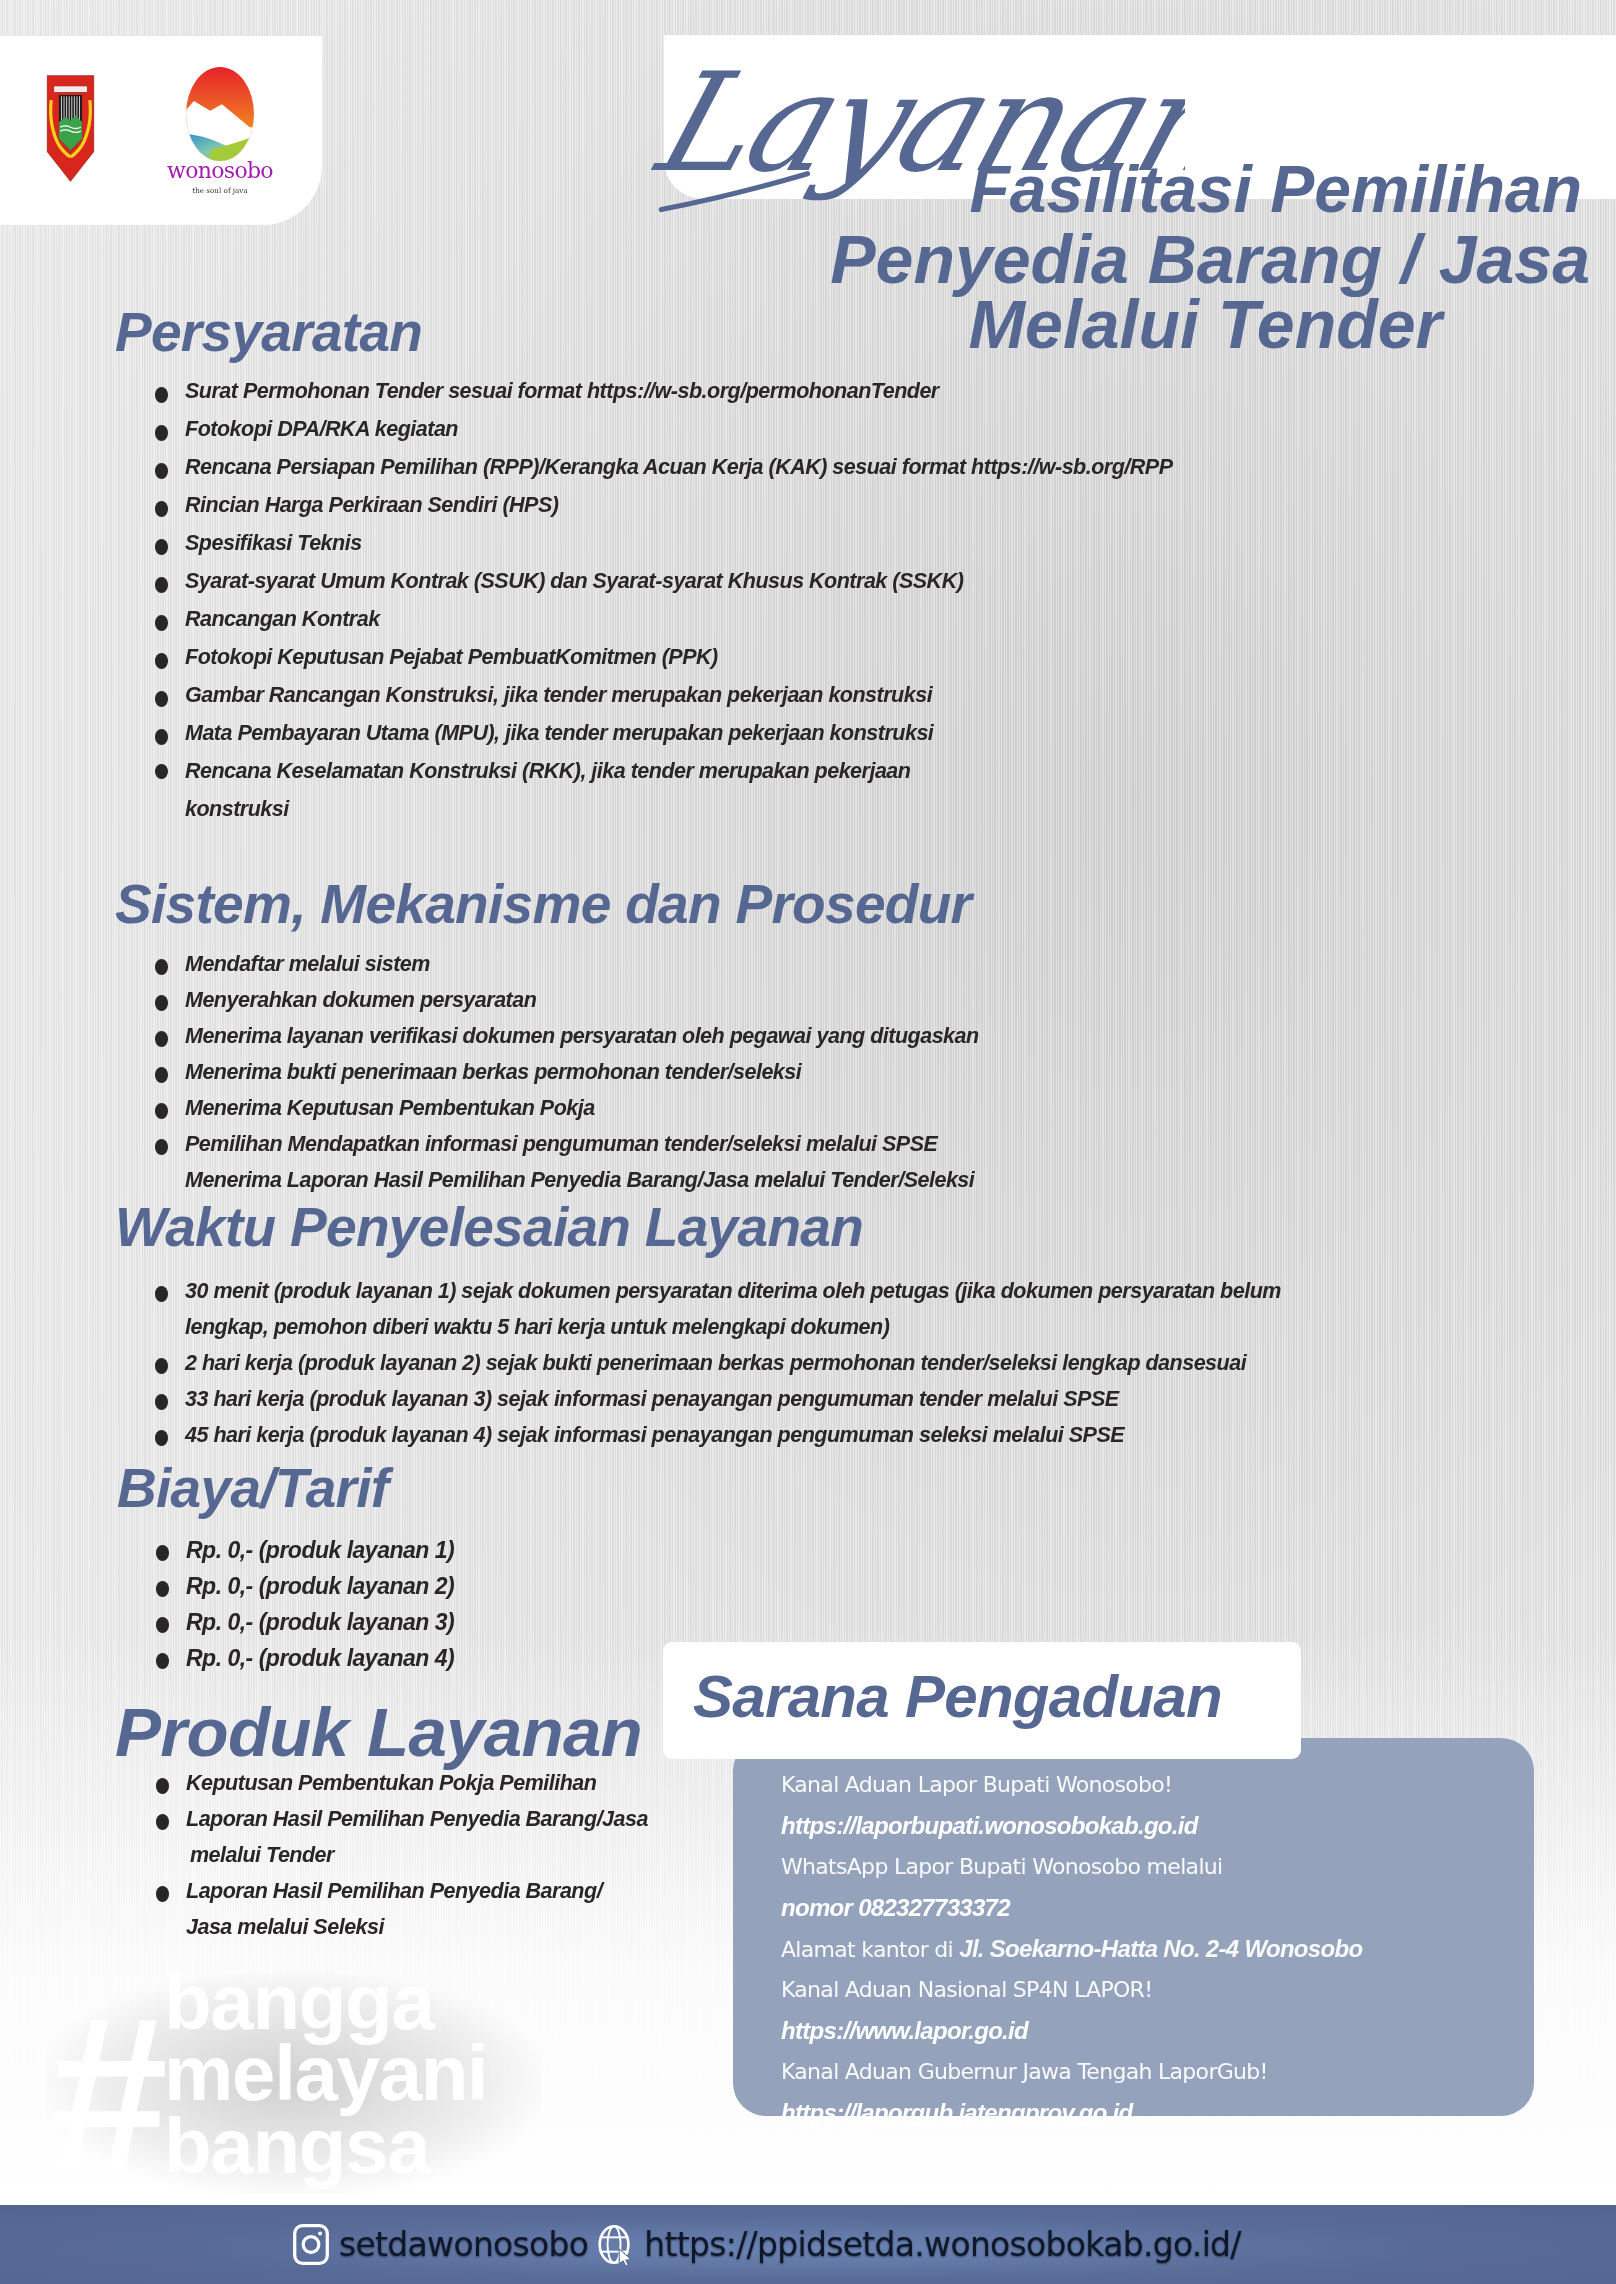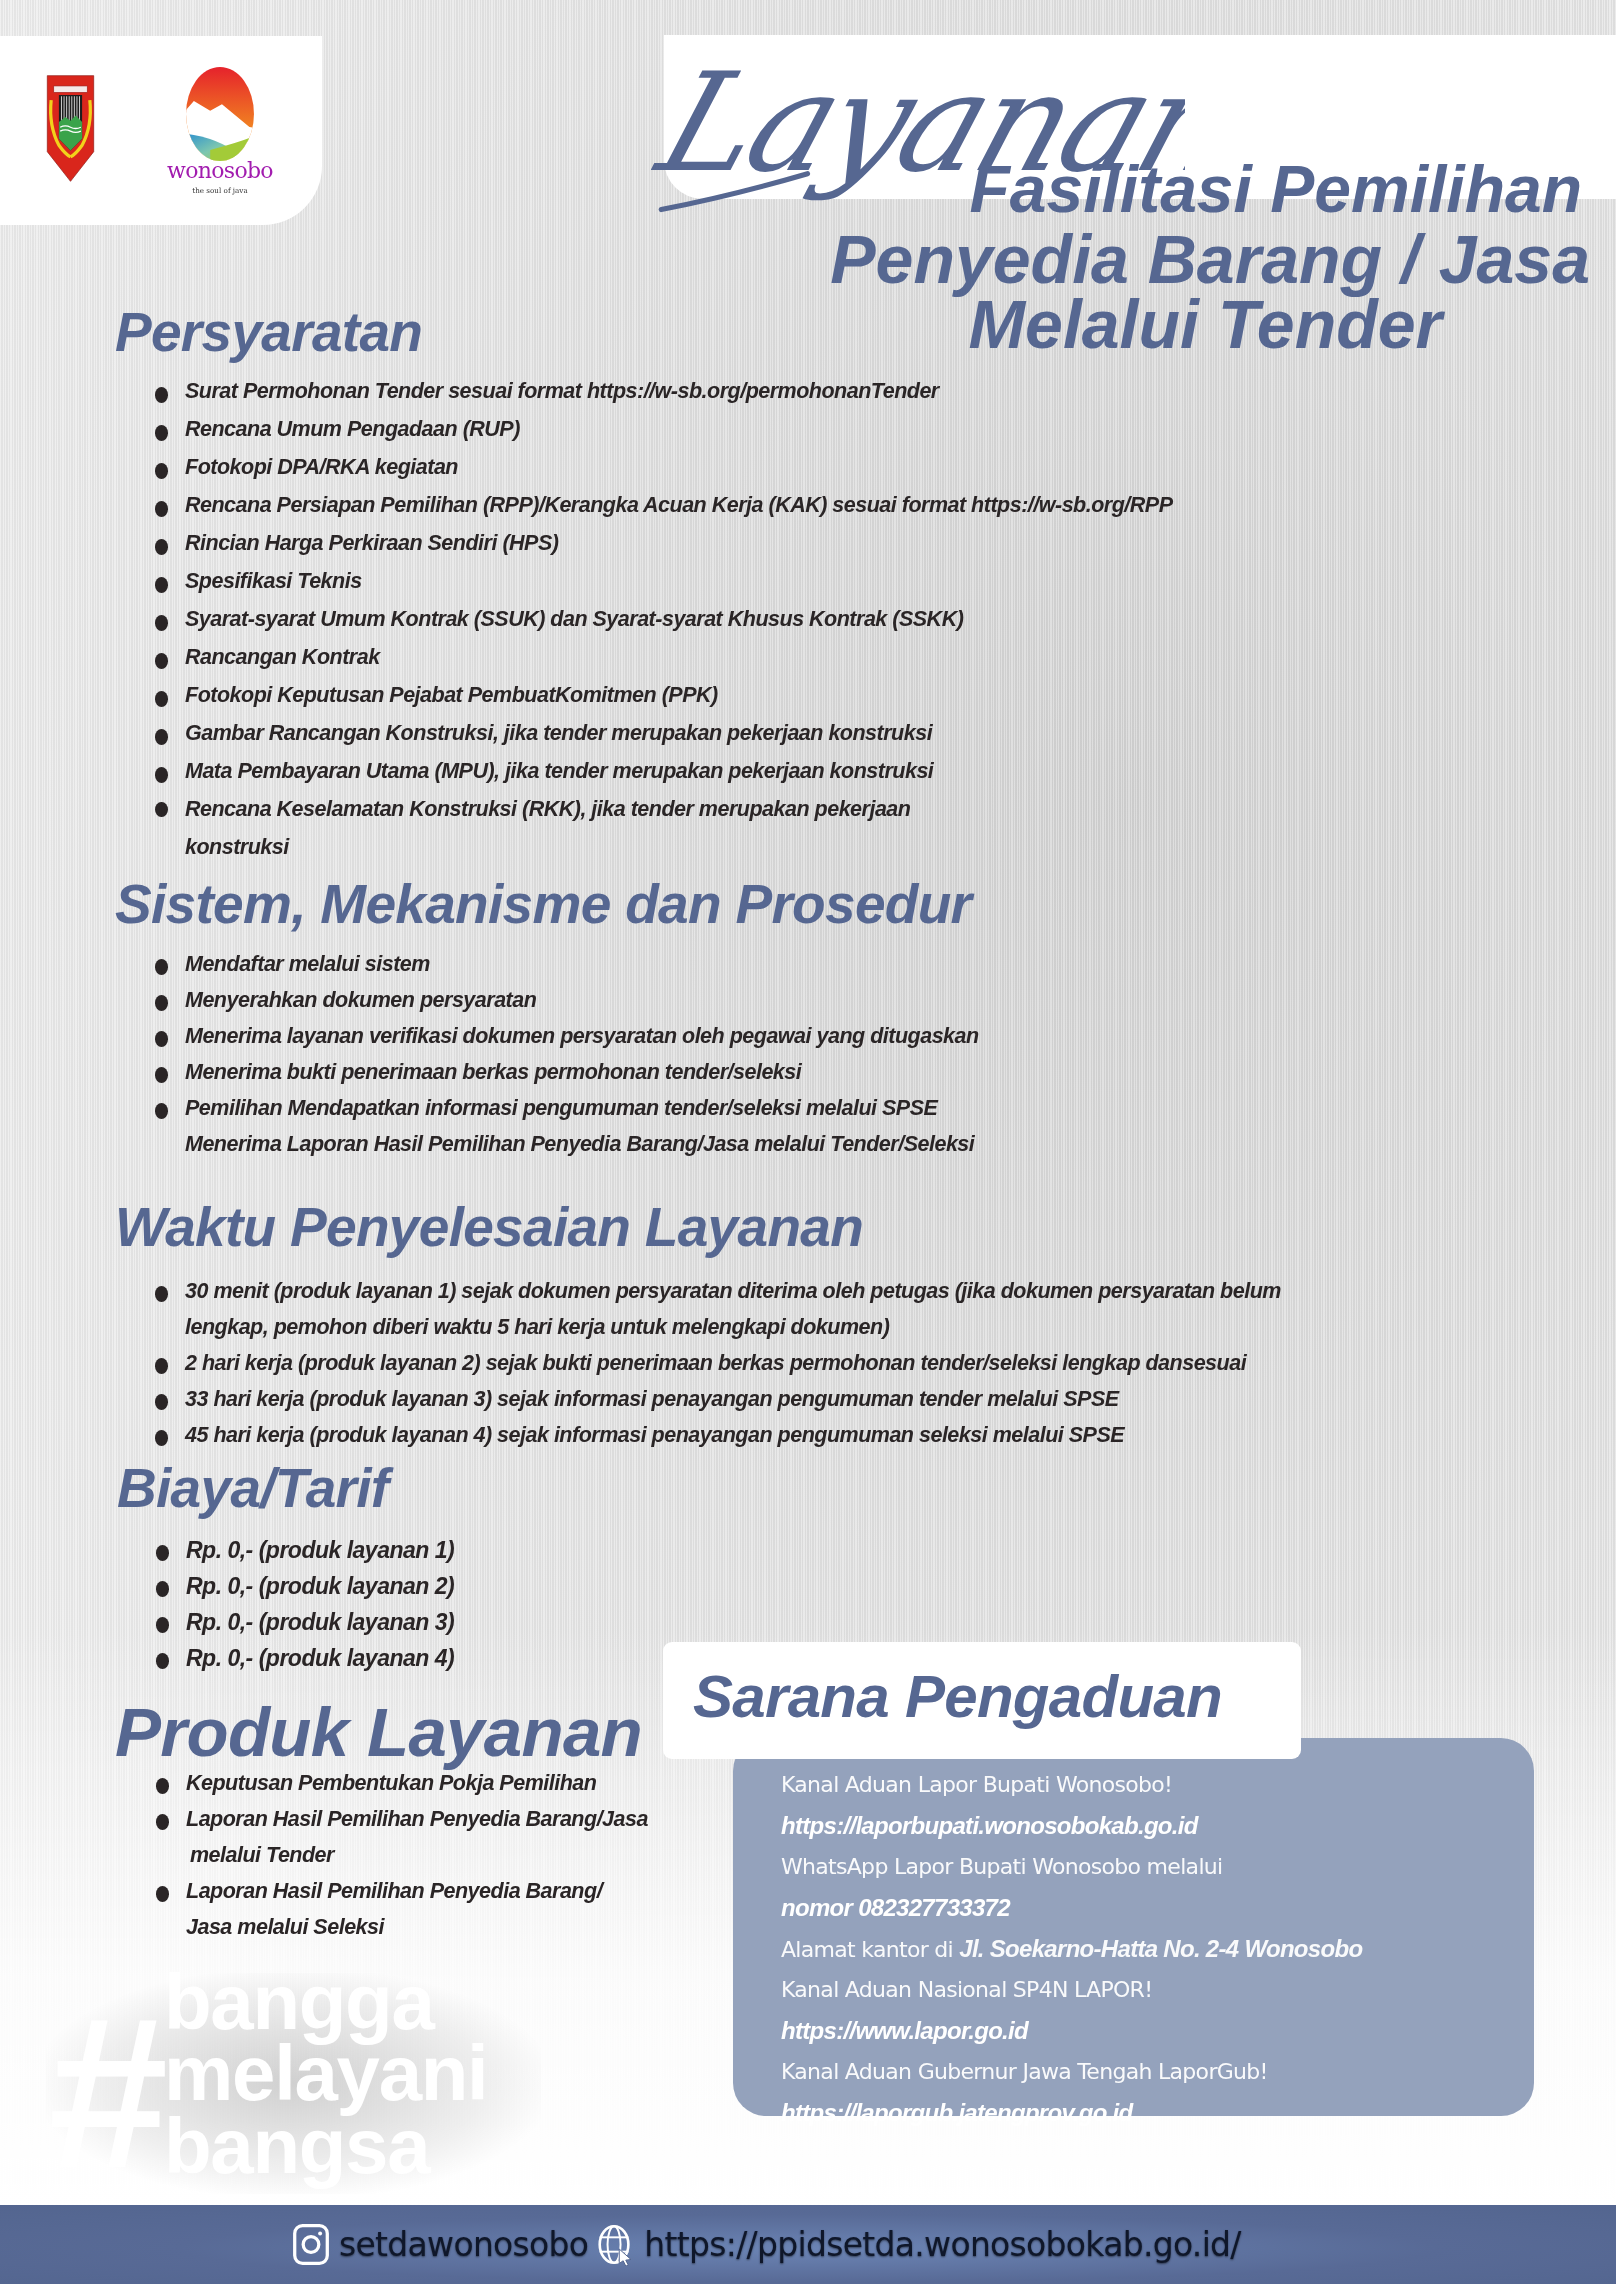--- a/index.html
+++ b/index.html
@@ -182,40 +182,40 @@
   <text x="70" y="210" font-family="DejaVu Serif, serif" font-style="italic" font-size="210" fill="#566791" transform="skewX(-18)" letter-spacing="-6">Layanan</text>
   <path d="M15 270 Q120 250 240 215" stroke="#566791" stroke-width="8" fill="none" stroke-linecap="round"></path>
 </svg>
 <div class="t-line t1">Fasilitasi Pemilihan</div>
 <div class="t-line t2">Penyedia Barang / Jasa</div>
 <div class="t-line t3">Melalui Tender</div>
 
 <div class="sec-head" style="left:115px; top:300px; font-size:55px;">Persyaratan</div>
 <ul class="list" style="left:155px; top:376px;">
   <li style="height:38px; line-height:31px;"><span class="dot"></span><span>Surat Permohonan Tender sesuai format https://w-sb.org/permohonanTender</span></li>
-  <li style="height:38px; line-height:31px;"><span class="dot"></span><span>Rencana Umum Pengadaan (RUP)</span></li>
   <li style="height:38px; line-height:31px;"><span class="dot"></span><span>Fotokopi DPA/RKA kegiatan</span></li>
   <li style="height:38px; line-height:31px;"><span class="dot"></span><span>Rencana Persiapan Pemilihan (RPP)/Kerangka Acuan Kerja (KAK) sesuai format https://w-sb.org/RPP</span></li>
   <li style="height:38px; line-height:31px;"><span class="dot"></span><span>Rincian Harga Perkiraan Sendiri (HPS)</span></li>
   <li style="height:38px; line-height:31px;"><span class="dot"></span><span>Spesifikasi Teknis</span></li>
   <li style="height:38px; line-height:31px;"><span class="dot"></span><span>Syarat-syarat Umum Kontrak (SSUK) dan Syarat-syarat Khusus Kontrak (SSKK)</span></li>
   <li style="height:38px; line-height:31px;"><span class="dot"></span><span>Rancangan Kontrak</span></li>
   <li style="height:38px; line-height:31px;"><span class="dot"></span><span>Fotokopi Keputusan Pejabat PembuatKomitmen (PPK)</span></li>
   <li style="height:38px; line-height:31px;"><span class="dot"></span><span>Gambar Rancangan Konstruksi, jika tender merupakan pekerjaan konstruksi</span></li>
   <li style="height:38px; line-height:31px;"><span class="dot"></span><span>Mata Pembayaran Utama (MPU), jika tender merupakan pekerjaan konstruksi</span></li>
   <li style="height:38px; line-height:31px;"><span class="dot" style="top:15.6px; margin-top:-7.8px;"></span><span>Rencana Keselamatan Konstruksi (RKK), jika tender merupakan pekerjaan</span></li>
   <li style="height:38px; line-height:31px;"><span>konstruksi</span></li>
 </ul>
 
 <div class="sec-head" style="left:115px; top:872px; font-size:55px;">Sistem, Mekanisme dan Prosedur</div>
 <ul class="list" style="left:155px; top:949px;">
   <li style="height:36px; line-height:30px;"><span class="dot"></span><span>Mendaftar melalui sistem</span></li>
   <li style="height:36px; line-height:30px;"><span class="dot"></span><span>Menyerahkan dokumen persyaratan</span></li>
   <li style="height:36px; line-height:30px;"><span class="dot"></span><span>Menerima layanan verifikasi dokumen persyaratan oleh pegawai yang ditugaskan</span></li>
   <li style="height:36px; line-height:30px;"><span class="dot"></span><span>Menerima bukti penerimaan berkas permohonan tender/seleksi</span></li>
+  <li style="height:36px; line-height:30px;"><span class="dot"></span><span>Menerima Keputusan Pembentukan Pokja</span></li>
   <li style="height:36px; line-height:30px;"><span class="dot"></span><span>Pemilihan Mendapatkan informasi pengumuman tender/seleksi melalui SPSE</span></li>
   <li style="height:36px; line-height:30px;"><span>Menerima Laporan Hasil Pemilihan Penyedia Barang/Jasa melalui Tender/Seleksi</span></li>
 </ul>
 
 <div class="sec-head" style="left:115px; top:1195px; font-size:55px;text-align:right;">Waktu Penyelesaian Layanan</div>
 <ul class="list" style="left:155px; top:1276px;">
   <li style="height:36px; line-height:30px;"><span class="dot"></span><span>30 menit (produk layanan 1) sejak dokumen persyaratan diterima oleh petugas (jika dokumen persyaratan belum</span></li>
   <li style="height:36px; line-height:30px;"><span>lengkap, pemohon diberi waktu 5 hari kerja untuk melengkapi dokumen)</span></li>
   <li style="height:36px; line-height:30px;"><span class="dot"></span><span>2 hari kerja (produk layanan 2) sejak bukti penerimaan berkas permohonan tender/seleksi lengkap dansesuai</span></li>
   <li style="height:36px; line-height:30px;"><span class="dot"></span><span>33 hari kerja (produk layanan 3) sejak informasi penayangan pengumuman tender melalui SPSE</span></li>

